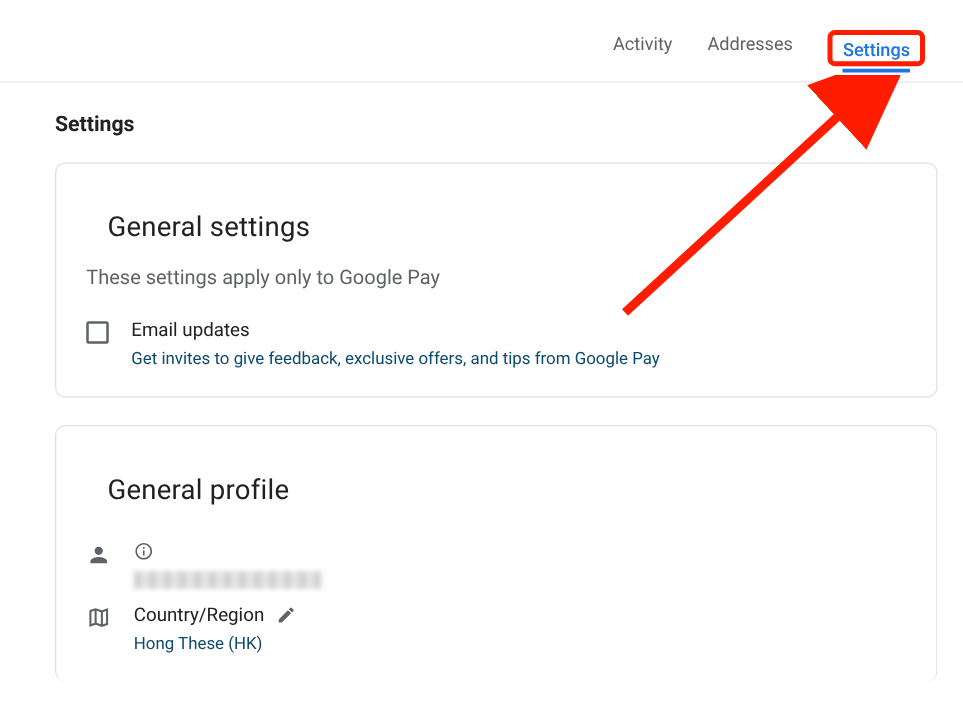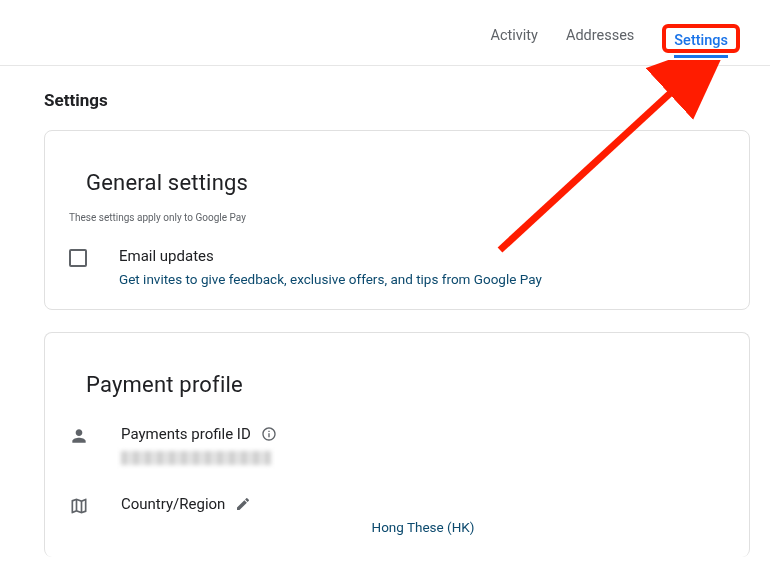--- a/index.html
+++ b/index.html
@@ -47,30 +47,30 @@
   }
   .card-last { border-bottom: none; }
   .section-heading {
     font-family: "Google Sans", Roboto, Arial, sans-serif;
     font-size: 22px;
     font-weight: 400;
     letter-spacing: 0.2px;
     margin: 17px;
   }
   .section-sub {
-    font-size: 10px;
+    font-size: 16px;
     color: #5f6368;
     margin: 4px 0 24px 0;
   }
   .row {
     display: flex;
     align-items: flex-start;
-    gap: 32px;
+    gap: 18px;
   }
-  .row + .row { margin-top: 30px; text-align: center; }
+  .row + .row { margin-top: 12px; }
   .inline-icon {
     width: 20px; height: 20px;
     flex: 0 0 20px;
     margin-top: 1px;
     fill: #5f6368;
   }
   .checkbox {
     width: 18px; height: 18px;
     border: 2px solid #5f6368;
     border-radius: 2px;
@@ -138,29 +138,28 @@
   <div class="row">
     <div class="checkbox"></div>
     <div class="row-body">
       <div class="row-label">Email updates</div>
       <div class="row-value">Get invites to give feedback, exclusive offers, and tips from Google Pay</div>
     </div>
   </div>
 </section>
 
 <section class="card card-last">
-  <h3 class="section-heading" style="margin-bottom:28px">Payment profile</h3>
+  <h3 class="section-heading" style="margin-bottom:28px">General profile</h3>
 
   <div class="row">
     <svg class="inline-icon" viewBox="0 0 24 24">
         <path d="M12 12c2.21 0 4-1.79 4-4s-1.79-4-4-4-4 1.79-4 4 1.79 4 4 4zm0 2c-2.67 0-8 1.34-8 4v2h16v-2c0-2.66-5.33-4-8-4z"></path>
       </svg>
     <div class="row-body">
       <div class="row-label">
-        <span>Payments profile ID</span>
         <svg class="info-icon" viewBox="0 0 24 24">
             <path d="M11 7h2v2h-2zm0 4h2v6h-2zm1-9C6.48 2 2 6.48 2 12s4.48 10 10 10 10-4.48 10-10S17.52 2 12 2zm0 18c-4.41 0-8-3.59-8-8s3.59-8 8-8 8 3.59 8 8-3.59 8-8 8z"></path>
           </svg>
       </div>
       <div class="blur-strip"></div>
     </div>
   </div>
 
   <div class="row">
     <svg class="inline-icon" viewBox="0 0 24 24">

